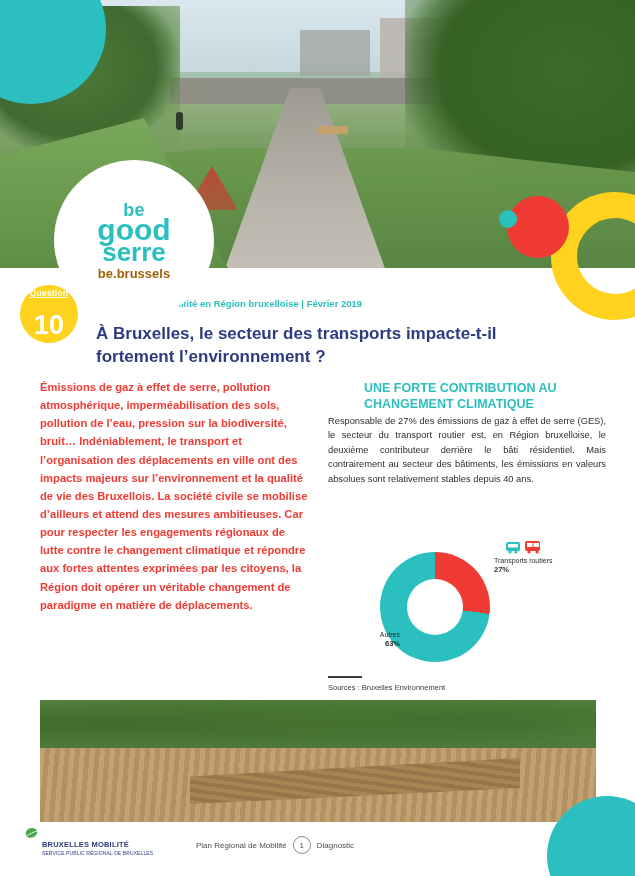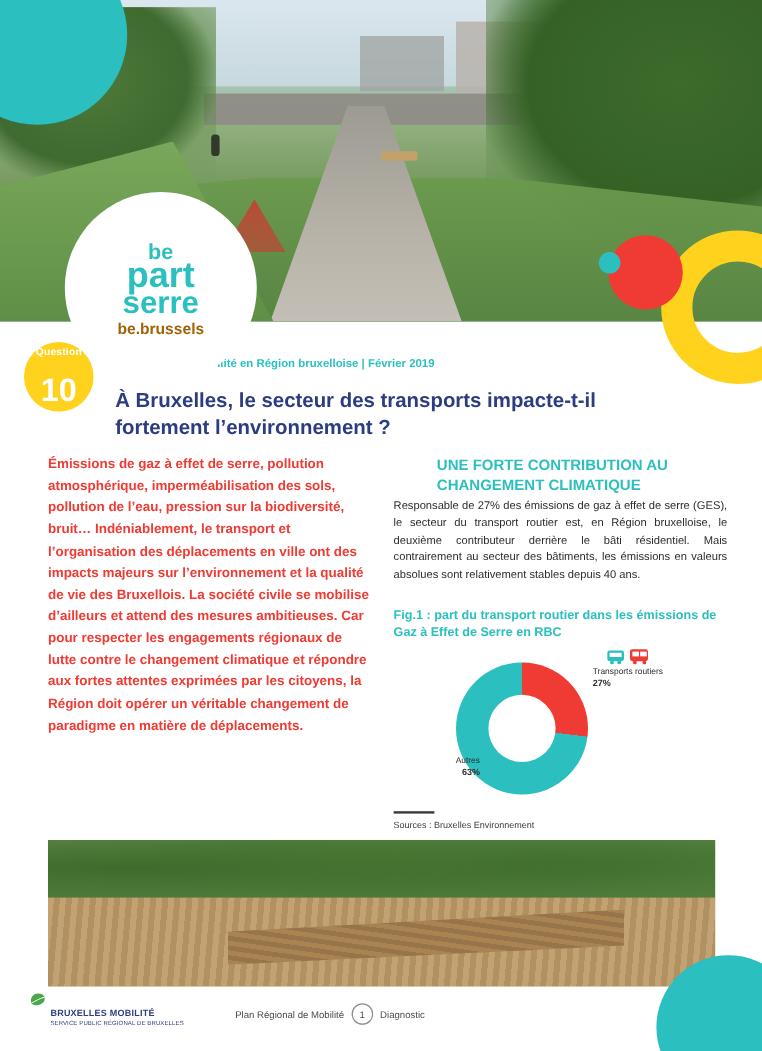--- a/index.html
+++ b/index.html
@@ -123,21 +123,21 @@
   }
 
   
   .q-badge {
     position:absolute; left: 20px; top: 285px;
     width: 58px; height: 58px; border-radius: 50%;
     background: #ffd21e; color:#fff;
     display:flex; flex-direction:column; align-items:center; justify-content:center;
     line-height:1;
   }
-  .q-badge .q-word { font-size: 8.5px; font-weight:bold; letter-spacing:.2px; margin-bottom:17px; }
+  .q-badge .q-word { font-size: 8.5px; font-weight:bold; letter-spacing:.2px; margin-bottom:17px;text-decoration:underline; }
   .q-badge .q-num { font-size: 27px; font-weight: bold; margin-top:-2px; }
 
   .kicker {
     position:absolute; left: 96px; top: 298px;
     font-size: 9.5px; font-weight: bold; color: #2bbfbf;
   }
   .headline {
     position:absolute; left: 96px; top: 323px; width: 480px;
     font-size: 17px; font-weight: bold; color: #2c3c80;
     line-height: 1.35;
@@ -266,39 +266,38 @@
   </div>
 
   <div class="blob-teal-top"></div>
   <div class="circle-yellow-ring"></div>
   <div class="circle-red"></div>
   <div class="circle-teal-small"></div>
 
   <div class="logo-circle">
     <div class="bgm-logo">
       <div class="l1">be</div>
-      <div class="l2">part</div>
+      <div class="l2">good</div>
       <div class="l3">serre</div>
       <div class="l4">be.brussels</div>
     </div>
   </div>
 
   <div class="q-badge">
     <div class="q-word">Question</div>
     <div class="q-num">10</div>
   </div>
 
   <div class="kicker">Diagnostic de mobilité en Région bruxelloise | Février 2019</div>
   <div class="headline">À Bruxelles, le secteur des transports impacte-t-il fortement l’environnement ?</div>
 
   <div class="intro">Émissions de gaz à effet de serre, pollution atmosphérique, imperméabilisation des sols, pollution de l’eau, pression sur la biodiversité, bruit… Indéniablement, le transport et l’organisation des déplacements en ville ont des impacts majeurs sur l’environnement et la qualité de vie des Bruxellois. La société civile se mobilise d’ailleurs et attend des mesures ambitieuses. Car pour respecter les engagements régionaux de lutte contre le changement climatique et répondre aux fortes attentes exprimées par les citoyens, la Région doit opérer un véritable changement de paradigme en matière de déplacements.</div>
 
   <div class="sub-title">UNE FORTE CONTRIBUTION AU CHANGEMENT CLIMATIQUE</div>
   <div class="body-text">Responsable de 27% des émissions de gaz à effet de serre (GES), le secteur du transport routier est, en Région bruxelloise, le deuxième contributeur derrière le bâti résidentiel. Mais contrairement au secteur des bâtiments, les émissions en valeurs absolues sont relativement stables depuis 40 ans.</div>
-  <div class="fig-caption">Fig.1 : part du transport routier dans les émissions de Gaz à Effet de Serre en RBC</div>
 
   <div class="donut-wrap">
     <div class="donut"></div>
   </div>
 
   <svg class="icon-transports" viewBox="0 0 36 14">
     <rect x="0" y="2" width="14" height="9" rx="2" fill="#2bbfbf"></rect>
     <rect x="2" y="4" width="10" height="3.5" fill="#ffffff"></rect>
     <circle cx="4" cy="12" r="1.6" fill="#2bbfbf"></circle>
     <circle cx="10" cy="12" r="1.6" fill="#2bbfbf"></circle>

